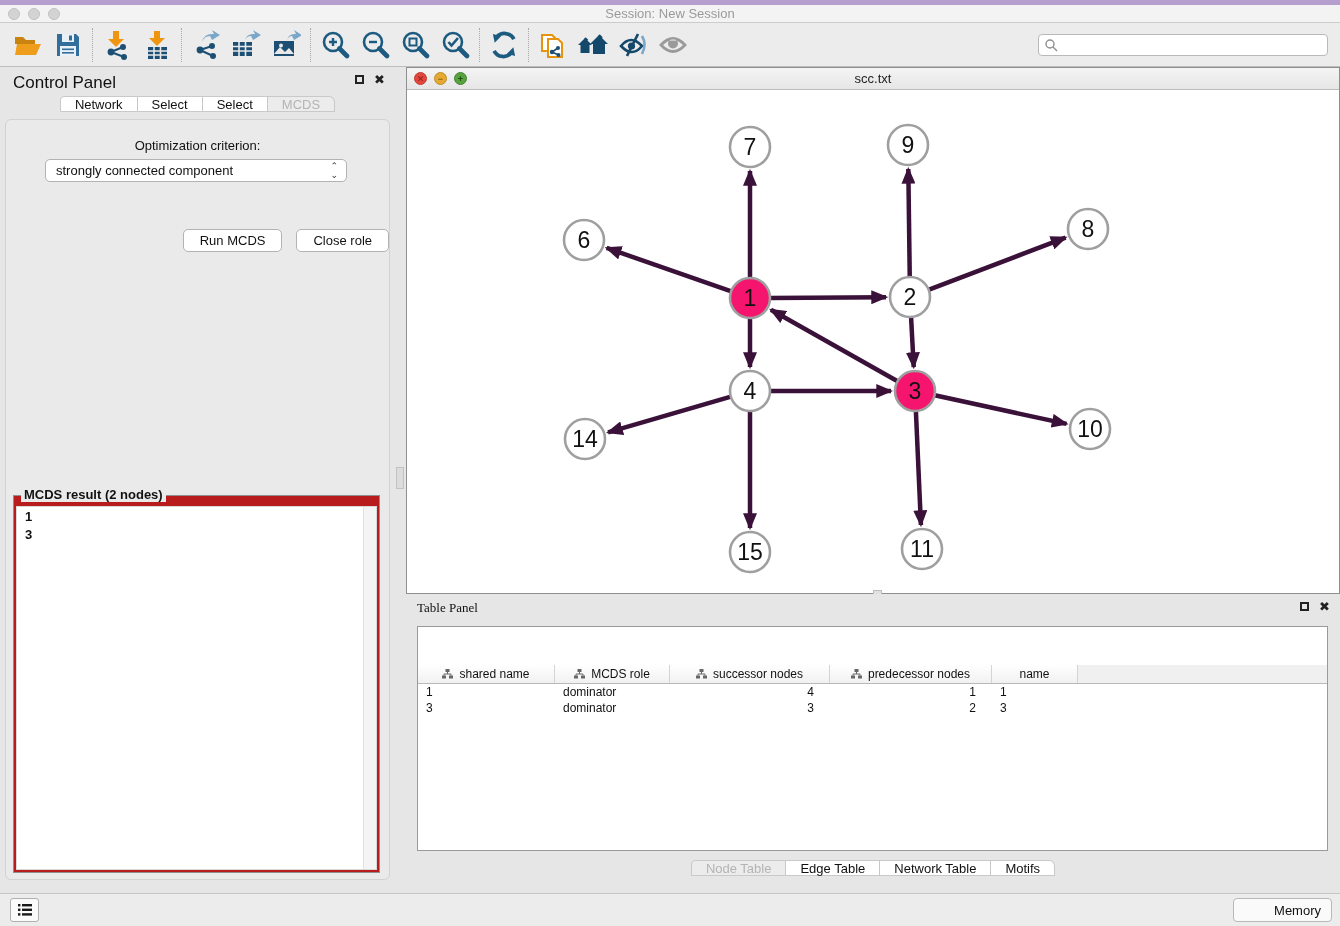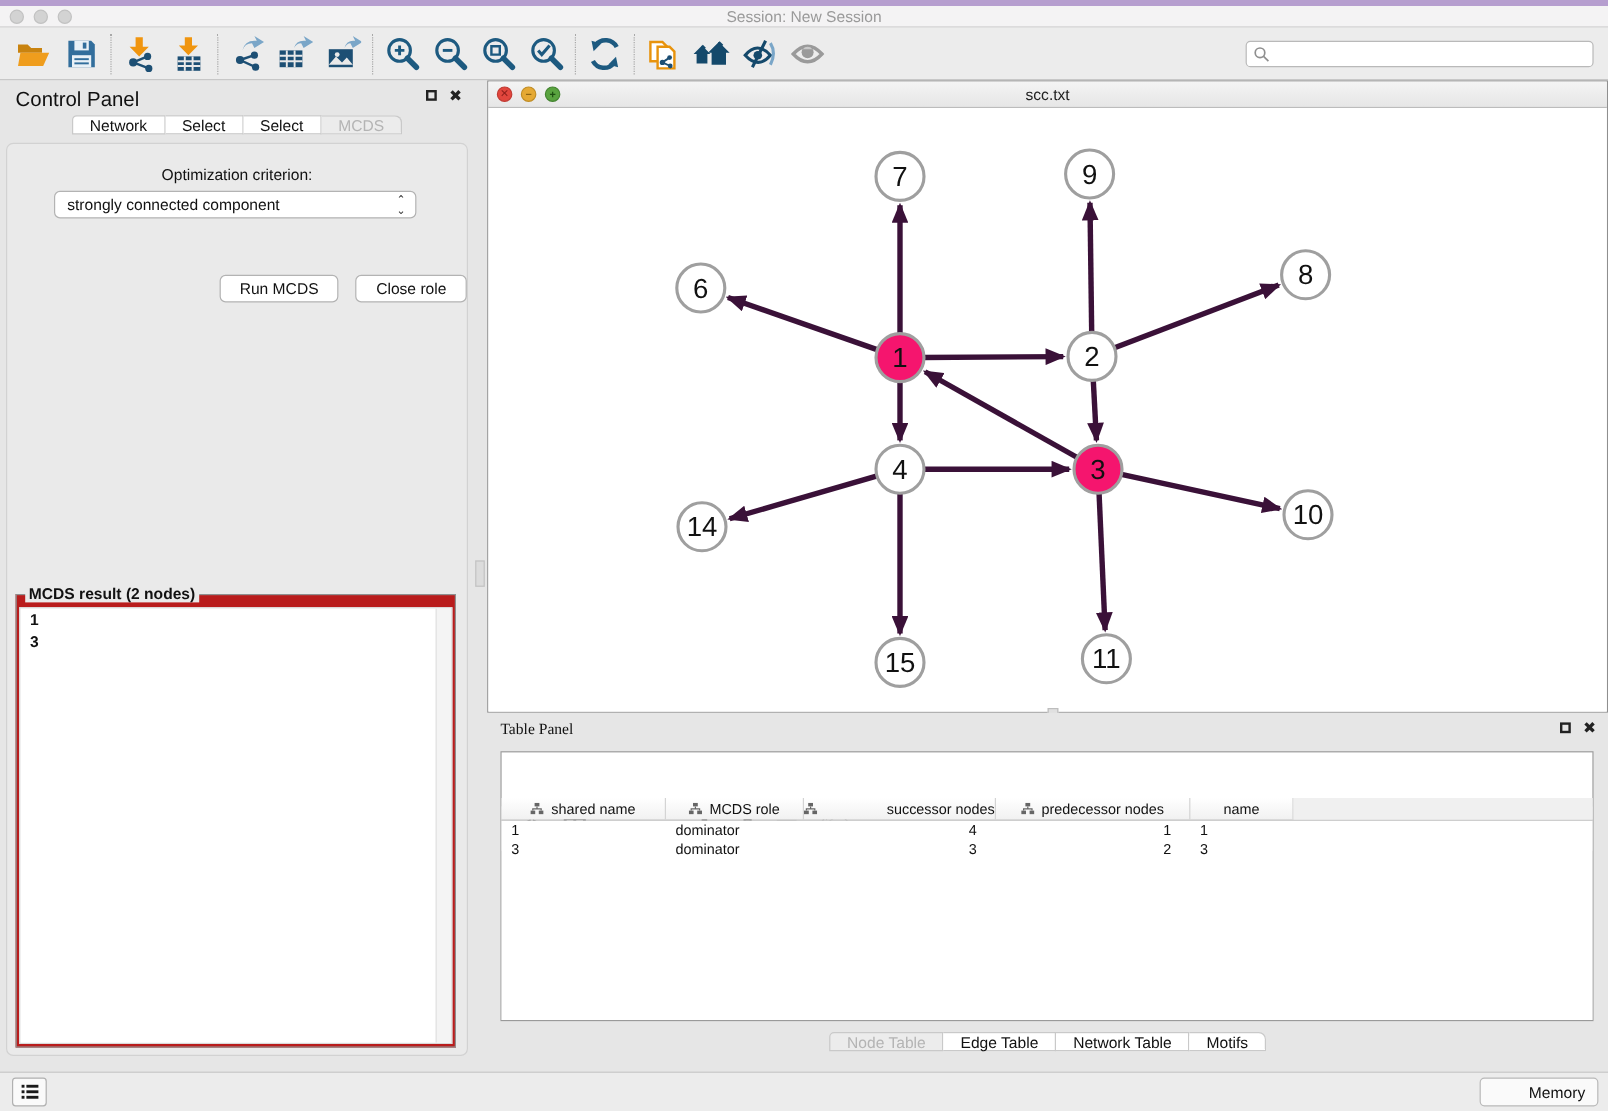--- a/index.html
+++ b/index.html
@@ -465,21 +465,21 @@
               </div>
               <div class="th" style="width: 115px;">
                 <svg width="11" height="10" viewBox="0 0 11 10">
                   <rect x="3.5" y="0" width="4" height="3" fill="#666"></rect>
                   <rect x="0" y="6.5" width="4" height="3" fill="#666"></rect>
                   <rect x="7" y="6.5" width="4" height="3" fill="#666"></rect>
                   <path d="M5.5 3 v2 M2 6.5 v-1.5 h7 v1.5" stroke="#666" fill="none" stroke-width="1"></path>
                 </svg>
                 <span>MCDS role</span>
               </div>
-              <div class="th" style="width: 160px; justify-content: space-between;">
+              <div class="th" style="width: 160px;">
                 <svg width="11" height="10" viewBox="0 0 11 10">
                   <rect x="3.5" y="0" width="4" height="3" fill="#666"></rect>
                   <rect x="0" y="6.5" width="4" height="3" fill="#666"></rect>
                   <rect x="7" y="6.5" width="4" height="3" fill="#666"></rect>
                   <path d="M5.5 3 v2 M2 6.5 v-1.5 h7 v1.5" stroke="#666" fill="none" stroke-width="1"></path>
                 </svg>
                 <span>successor nodes</span>
               </div>
               <div class="th" style="width: 162px;">
                 <svg width="11" height="10" viewBox="0 0 11 10">

